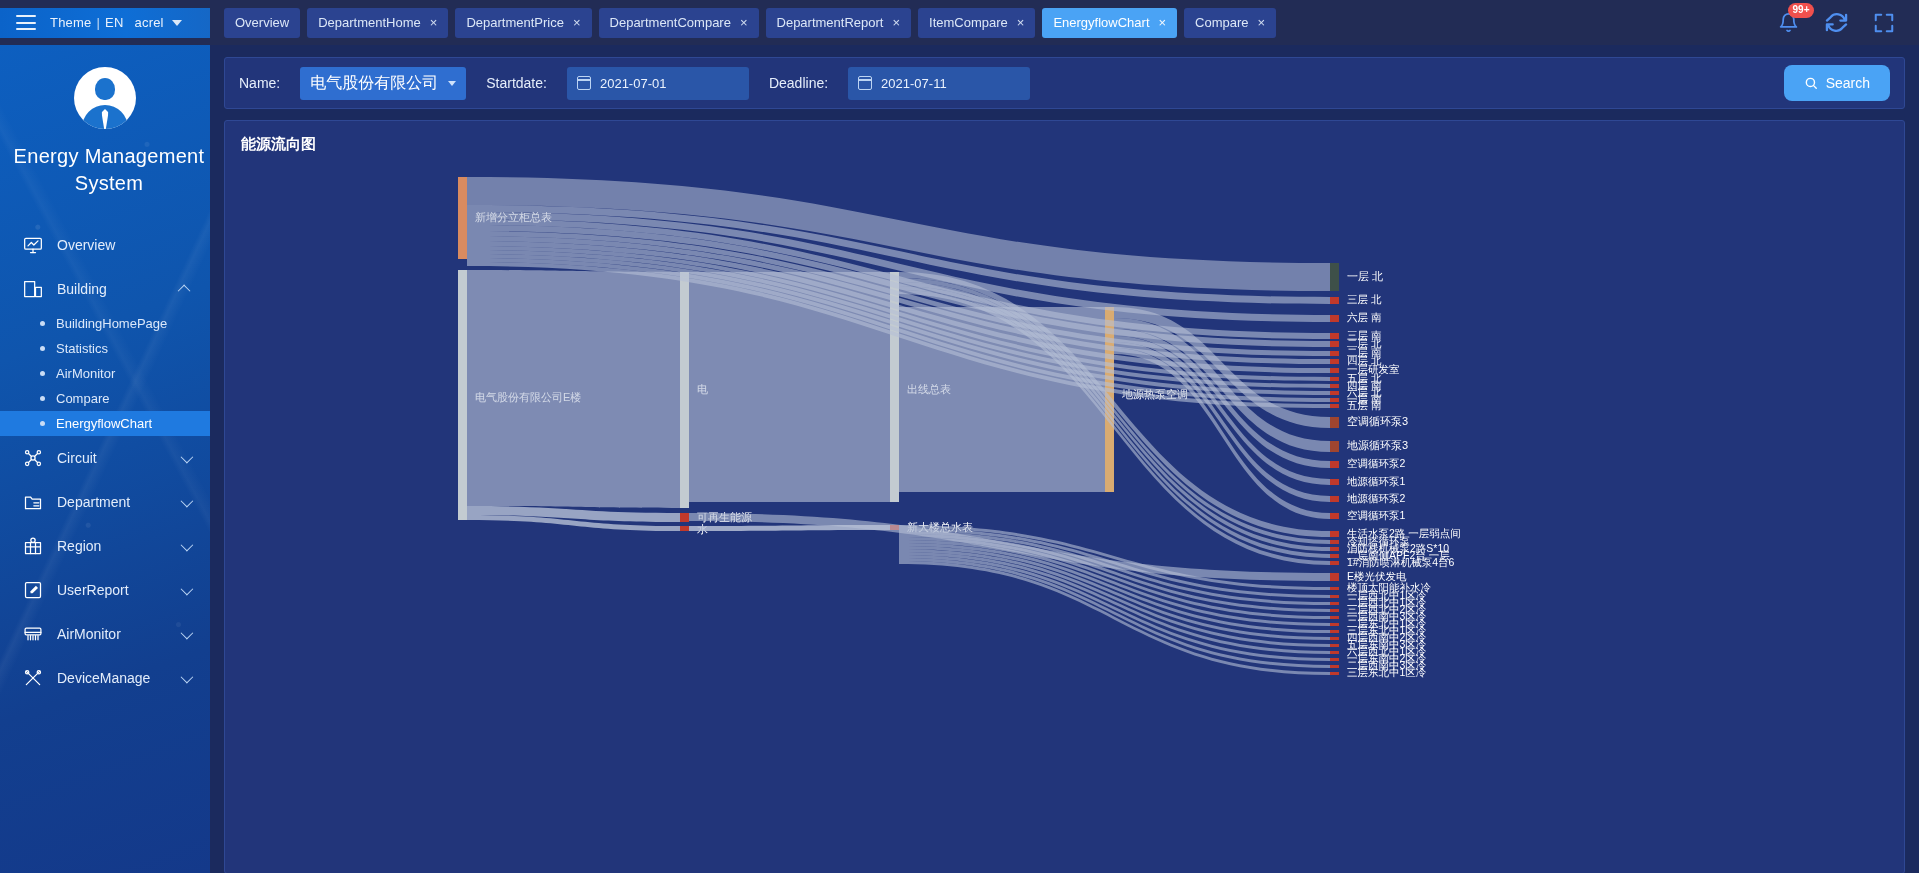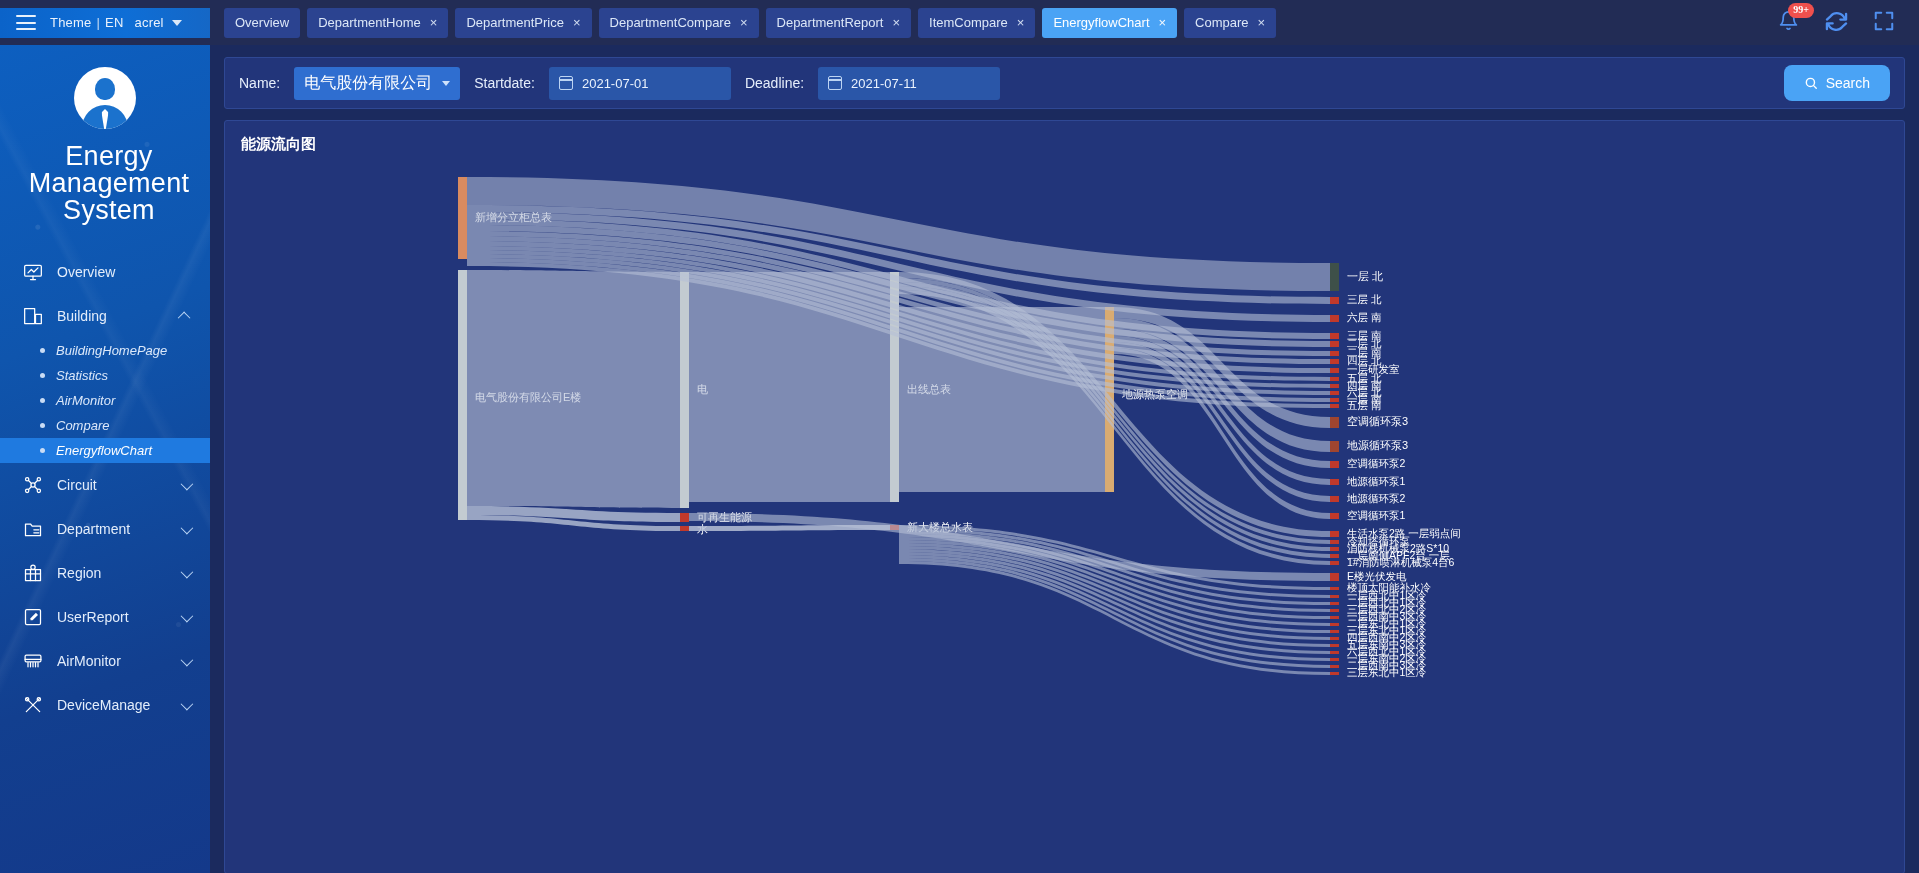--- a/index.html
+++ b/index.html
@@ -37,21 +37,21 @@
   #tabs { display:flex; align-items:center; gap:7px; padding-left:14px; flex: 1 1 auto; height:45px; overflow:hidden;}
   .tab {
     height: 30px; padding: 0 11px; border-radius: 3px;
     background: #2b4390; color: #dce7f7; font-size: 13px;
     display:flex; align-items:center; gap:9px; white-space:nowrap; cursor:pointer;
   }
   .tab.active { background:#4aa3f5; color:#ffffff; }
   .tab .x { font-size: 13px; opacity:.95; line-height:1; }
 
   #topbar-right { display:flex; align-items:center; gap:22px; padding-right:22px; flex:0 0 auto; height:45px;}
-  .ticon { position:relative; width:26px; height:26px; color:#4f8ff0; display:flex; justify-content:center; cursor:pointer;font-family:Liberation Serif, serif;}
+  .ticon { position:relative; width:26px; height:26px; color:#4f8ff0; display:flex; align-items:center; justify-content:center; cursor:pointer;}
   .badge {
     position:absolute; top:-7px; left:13px; background:#f0504d; color:#fff;
     font-size:10px; line-height:14px; height:15px; min-width:26px; text-align:center;
     border-radius:8px; padding:0 4px; font-weight:600;
   }
 
   
   #sidebar {
     position:absolute; left:0; top:45px; width:210px; height:828px;
     background: linear-gradient(160deg,#0d5fc0 0%, #0f55ad 35%, #123f8f 75%, #14398a 100%);
@@ -69,45 +69,45 @@
     pointer-events:none;
   }
   #brand { position:relative; padding-top:22px; text-align:center; }
   .avatar-circle {
     width:62px;height:62px;border-radius:50%;background:#fff;margin:0 auto;
     display:flex;align-items:flex-end;justify-content:center;overflow:hidden;position:relative;
   }
   .av-head{ position:absolute; top:11px; left:50%; transform:translateX(-50%); width:20px;height:22px;border-radius:50% 50% 45% 45%;background:#1b72cd;}
   .av-body{ position:absolute; bottom:0; left:50%; transform:translateX(-50%); width:46px;height:24px;border-radius:23px 23px 0 0;background:#1b72cd;}
   .av-tie{ position:absolute; bottom:0; left:50%; transform:translateX(-50%); width:7px;height:20px;background:#fff; clip-path:polygon(50% 0,100% 18%,62% 100%,38% 100%,0 18%);}
-  #brand-title { color:#ffffff; font-size:27px; line-height:27px; margin-top:14px; font-weight:400; letter-spacing:.3px;padding-left:8px;}
+  #brand-title { color:#ffffff; font-size:20px; line-height:27px; margin-top:14px; font-weight:400; letter-spacing:.3px;padding-left:8px;}
 
   .menu { position:relative; margin-top:26px; }
   .menu-item {
     height:44px; display:flex; align-items:center; gap:13px; padding-left:22px;
     color:#e3edfb; font-size:14px; cursor:pointer; position:relative;
   }
   .menu-item .m-ico { width:22px; height:22px; flex:0 0 22px; display:flex; align-items:center; justify-content:center; color:#ffffff;}
   .menu-item .chev {
     position:absolute; right:20px; width:9px;height:9px; border-right:1.6px solid #bcd6f5; border-bottom:1.6px solid #bcd6f5;
     transform: rotate(45deg) translateY(-2px);
   }
   .menu-item .chev.up { transform: rotate(-135deg) translateY(-2px); }
   .sub-item {
     height:25px; display:flex; align-items:center; gap:11px; padding-left:40px;
-    color:#dbe8fa; font-size:13px; cursor:pointer;font-style:italic;
+    color:#dbe8fa; font-size:13px; cursor:pointer;
   }
   .sub-item .dot { width:5px;height:5px;border-radius:50%; background:#c9dcf5; flex:0 0 5px;}
   .sub-item.active { background:#1f7ae0; color:#ffffff; }
 
   
   #main { position:absolute; left:210px; top:45px; width:1709px; height:828px; background:#1b2a5e; padding:12px 14px 0 14px;}
   #filterbar {
     height:52px; background:#22357a; border:1px solid #2f4894; border-radius:3px;
-    display:flex; align-items:center; padding:0 14px; gap:14px;
+    display:flex; align-items:center; padding:0 14px; gap:20px;
   }
   .f-label { color:#e6eefb; font-size:14px; white-space:nowrap;}
   .f-select {
     height:33px; min-width:160px; background:#2f6ed0; border-radius:3px; color:#ffffff;
     font-size:16px; display:flex; align-items:center; justify-content:space-between; padding:0 10px; gap:10px; cursor:pointer;
   }
   .f-select .caret { width:0;height:0;border-left:4px solid transparent;border-right:4px solid transparent;border-top:5px solid #cfe2fb;}
   .f-date {
     height:33px; width:182px; background:#2a56a8; border-radius:3px; color:#eaf2fd;
     font-size:13px; display:flex; align-items:center; gap:9px; padding:0 10px; cursor:pointer;

